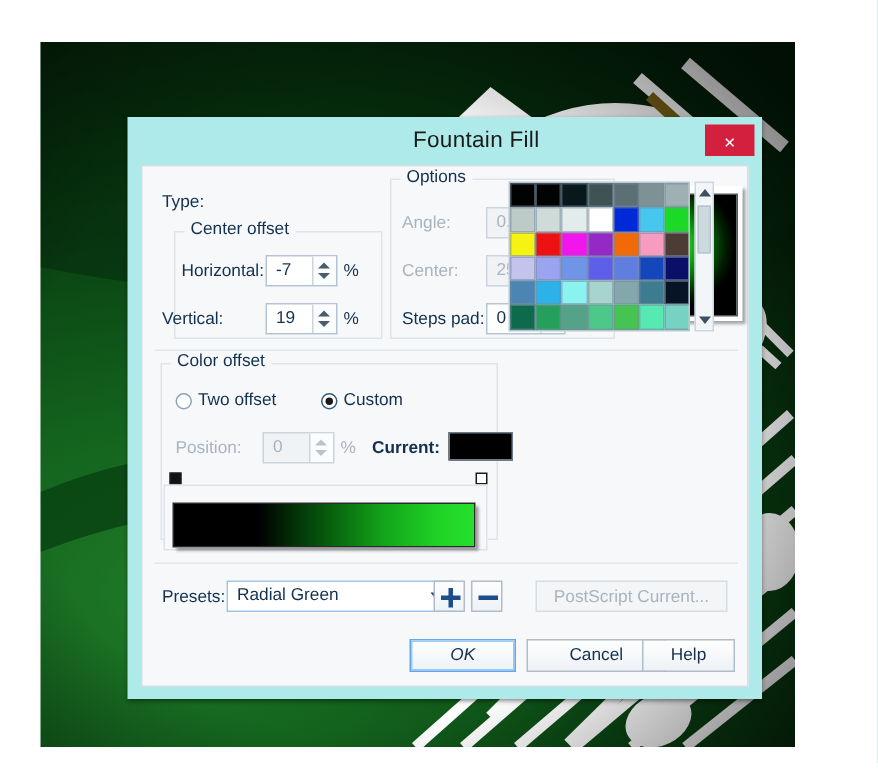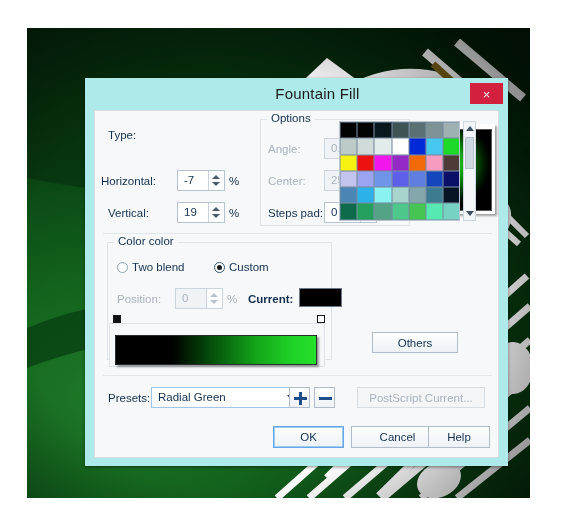--- a/index.html
+++ b/index.html
@@ -110,21 +110,21 @@
   .scrl .thumb{position:absolute;left:1px;top:15px;width:9px;height:32px;background:#ccd9df;border:1px solid #b4c3cc;box-sizing:border-box;}
   .scrl i{position:absolute;left:2px;width:0;height:0;border-left:4px solid transparent;border-right:4px solid transparent;}
   .scrl i.up{top:4px;border-bottom:5px solid #3d4f60;}
   .scrl i.dn{bottom:4px;border-top:5px solid #3d4f60;}
 
   
   .btn{position:absolute;border:1px solid #b0bcc7;background:linear-gradient(#fdfefe,#eef2f6);
     font-size:11.5px;color:#13304f;text-align:center;box-sizing:border-box;cursor:pointer;
     font-family:"Liberation Sans", sans-serif;}
   .btn.dis{color:#a9b4bf;background:#f3f5f7;border-color:#d6dde3;}
-  .btn.focus{border:1px solid #63a7e8;box-shadow:0 0 0 1px #9ccbf2 inset;}
+  .btn.focus{border:1px solid #63a7e8;box-shadow:0 0 0 1px #9ccbf2 inset;font-style:italic;}
 
   .pm{position:absolute;width:21px;height:21px;border:1px solid #b0bcc7;background:linear-gradient(#fdfefe,#eef2f6);box-sizing:border-box;}
   .pm .h{position:absolute;background:#1e4d8c;}
   .pm.plus .h.v{left:9px;top:4px;width:3px;height:13px;}
   .pm .h.hh{left:4px;top:9px;width:13px;height:3px;}
 
   .sep{position:absolute;left:8px;width:389px;height:1px;background:#e2e7ec;}
 </style>
 </head>
 <body>
@@ -202,21 +202,24 @@
 
     <div class="titlebar">
       <span class="ttl">Fountain Fill</span>
       <button class="close-btn">×</button>
     </div>
 
     <div class="body">
 
       <span class="lbl" style="left:13px;top:18px;">Type:</span>
 
-      <span class="lbl" style="left:6px;top:64px;">Horizontal:</span>
+      <div class="grp" style="left:21px;top:43px;width:139px;height:72px;">
+        <span class="grp-lbl">Center offset</span>
+      </div>
+      <span class="lbl" style="left:26px;top:64px;">Horizontal:</span>
       <div class="spin" style="left:82px;top:59px;width:48px;">
         <span class="val">-7</span>
         <span class="arrows">
             <i class="up"></i>
             <i class="dn"></i>
           </span>
       </div>
       <span class="lbl" style="left:134px;top:64px;">%</span>
 
       <span class="lbl" style="left:13px;top:96px;">Vertical:</span>
@@ -266,26 +269,26 @@
       </div>
       <span class="lbl" style="left:289px;top:96px;">%</span>
 
       <div class="preview-wrap" style="left:318px;top:13px;width:82px;height:90px;">
         <div class="preview"></div>
       </div>
 
       <div class="sep" style="top:122px;"></div>
 
       <div class="grp" style="left:12px;top:131px;width:225px;height:118px;">
-        <span class="grp-lbl">Color color</span>
+        <span class="grp-lbl">Color offset</span>
       </div>
 
       <div class="radio" style="left:22px;top:150px;">
         <span class="dot"></span>
-        <span class="tx">Two blend</span>
+        <span class="tx">Two offset</span>
       </div>
       <div class="radio on" style="left:119px;top:150px;">
         <span class="dot"></span>
         <span class="tx">Custom</span>
       </div>
 
       <span class="lbl dim" style="left:22px;top:182px;">Position:</span>
       <div class="spin dis" style="left:80px;top:177px;width:48px;">
         <span class="val">0</span>
         <span class="arrows">
@@ -349,21 +352,20 @@
             <div style="background: rgb(86, 234, 178);"></div>
             <div style="background: rgb(118, 210, 194);"></div>
           </div>
       </div>
       <div class="scrl">
         <i class="up"></i>
         <div class="thumb"></div>
         <i class="dn"></i>
       </div>
 
-      <div class="btn" style="left:277px;top:221px;width:86px;height:21px;line-height:20px;">Others</div>
 
       <div class="sep" style="top:264px;"></div>
 
       <span class="lbl" style="left:13px;top:281px;">Presets:</span>
       <div class="combo" style="left:56px;top:276px;width:152px;">
         <span class="val">Radial Green</span>
         <span class="arw"></span>
       </div>
       <div class="pm plus" style="left:194px;top:276px;">
         <span class="h v"></span>

